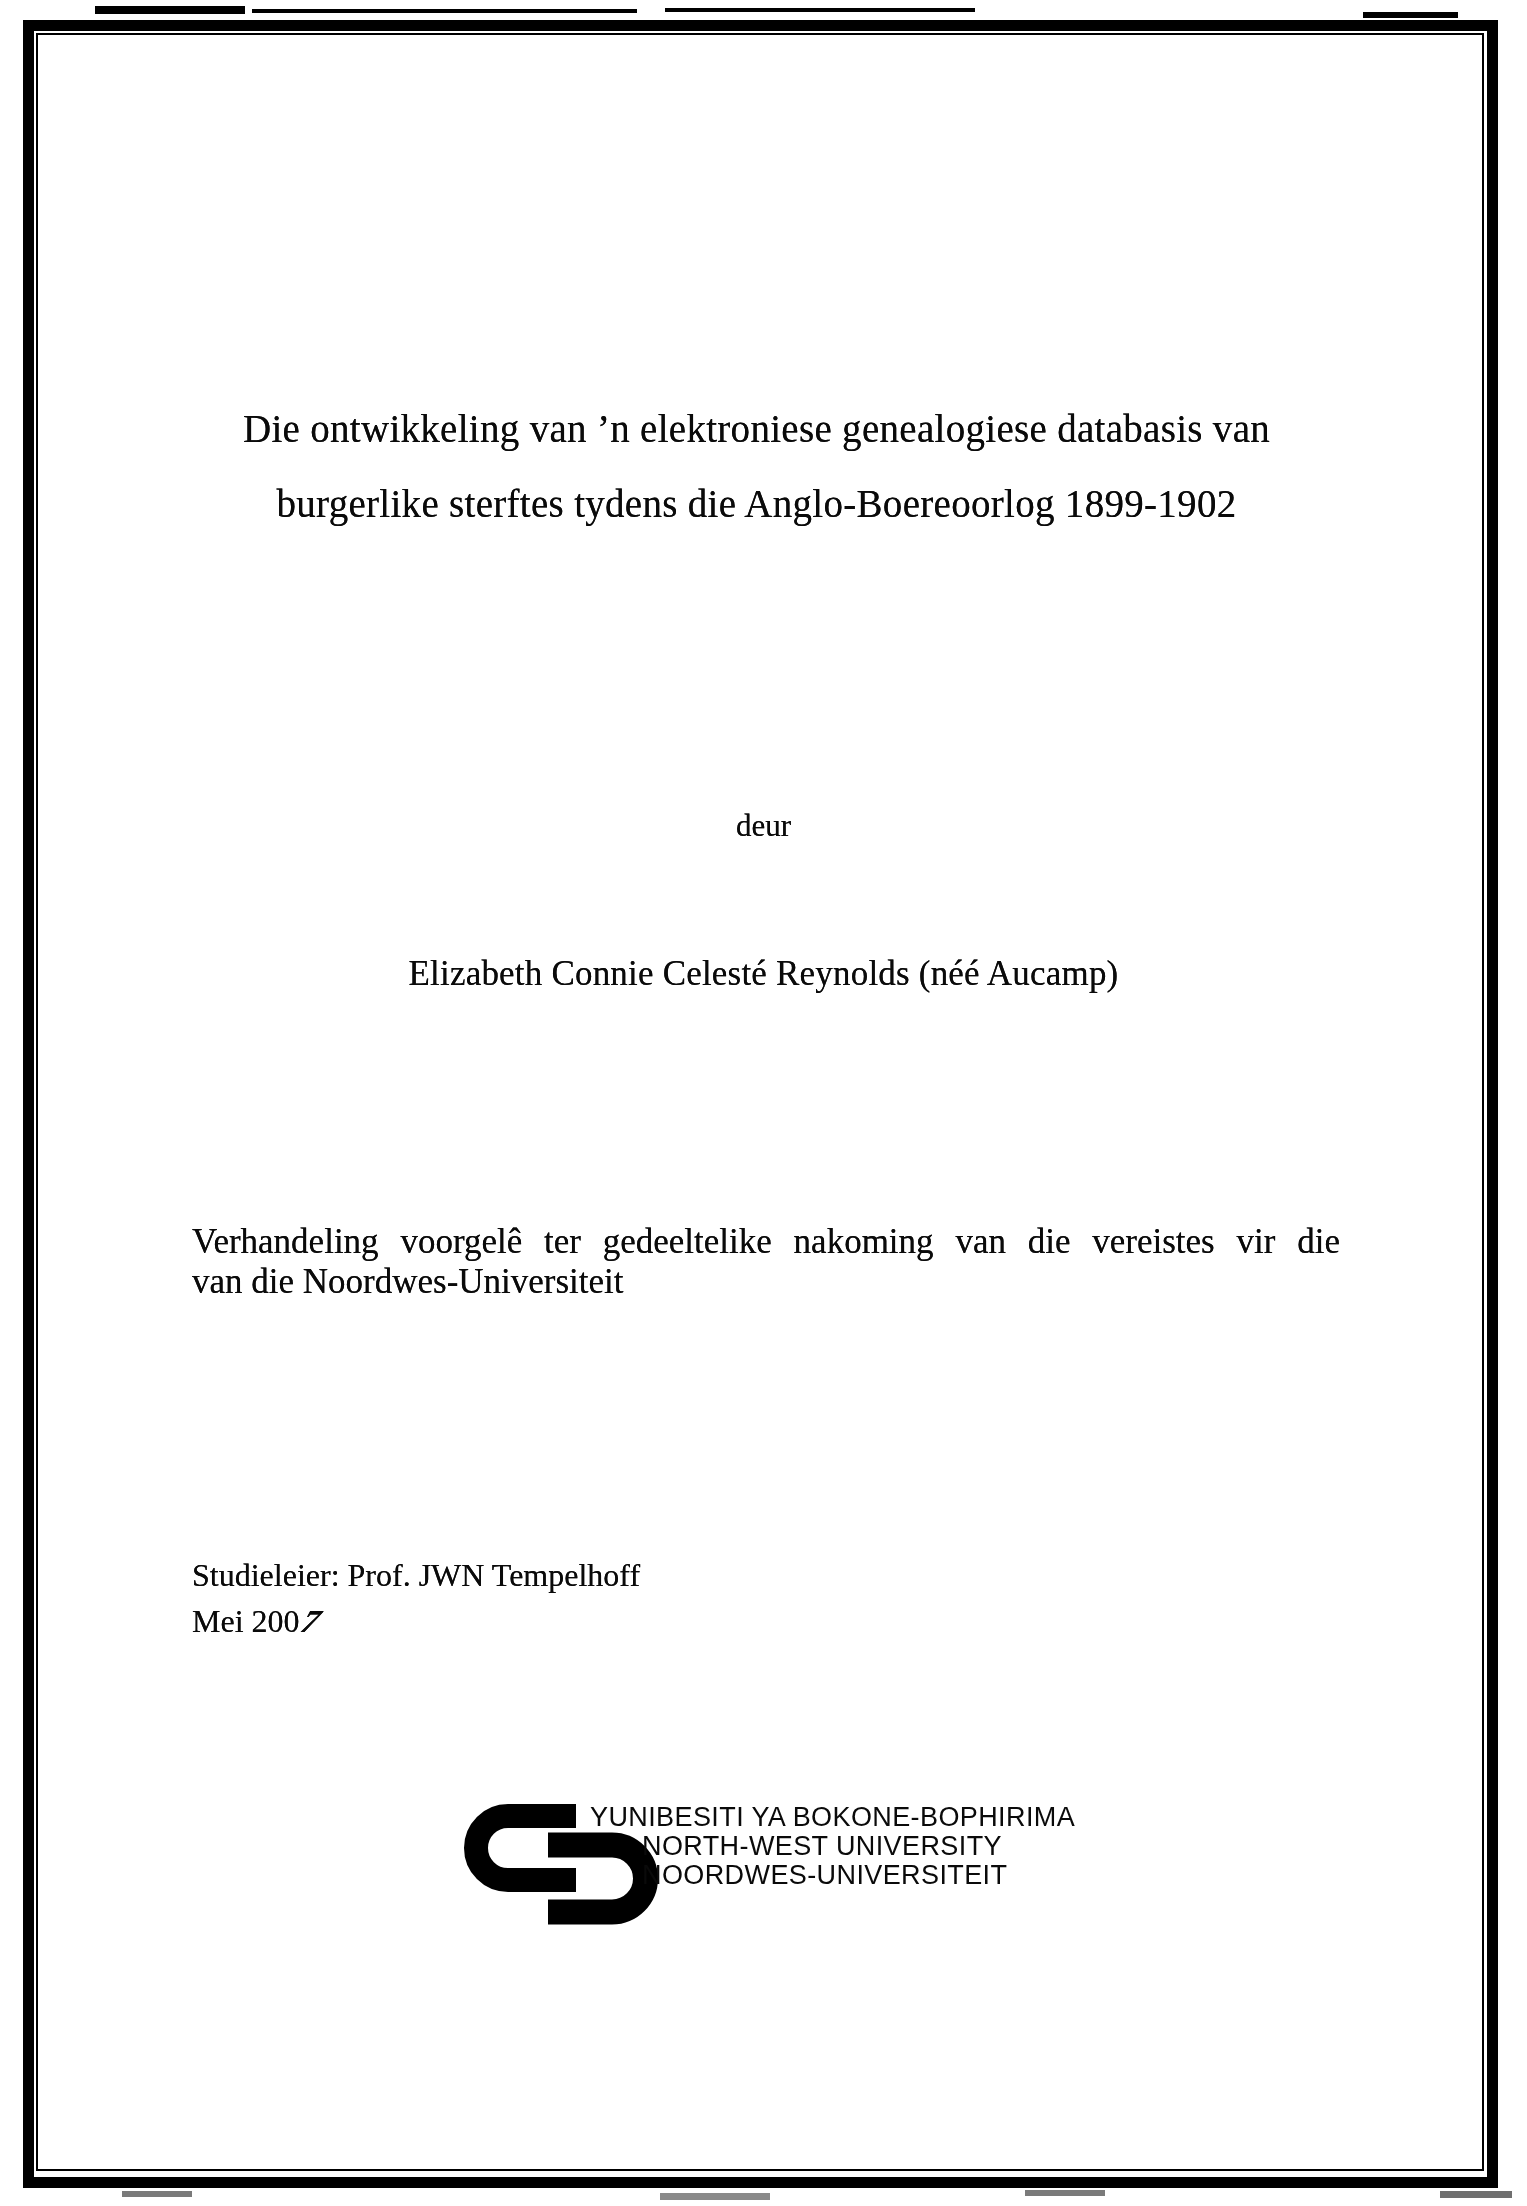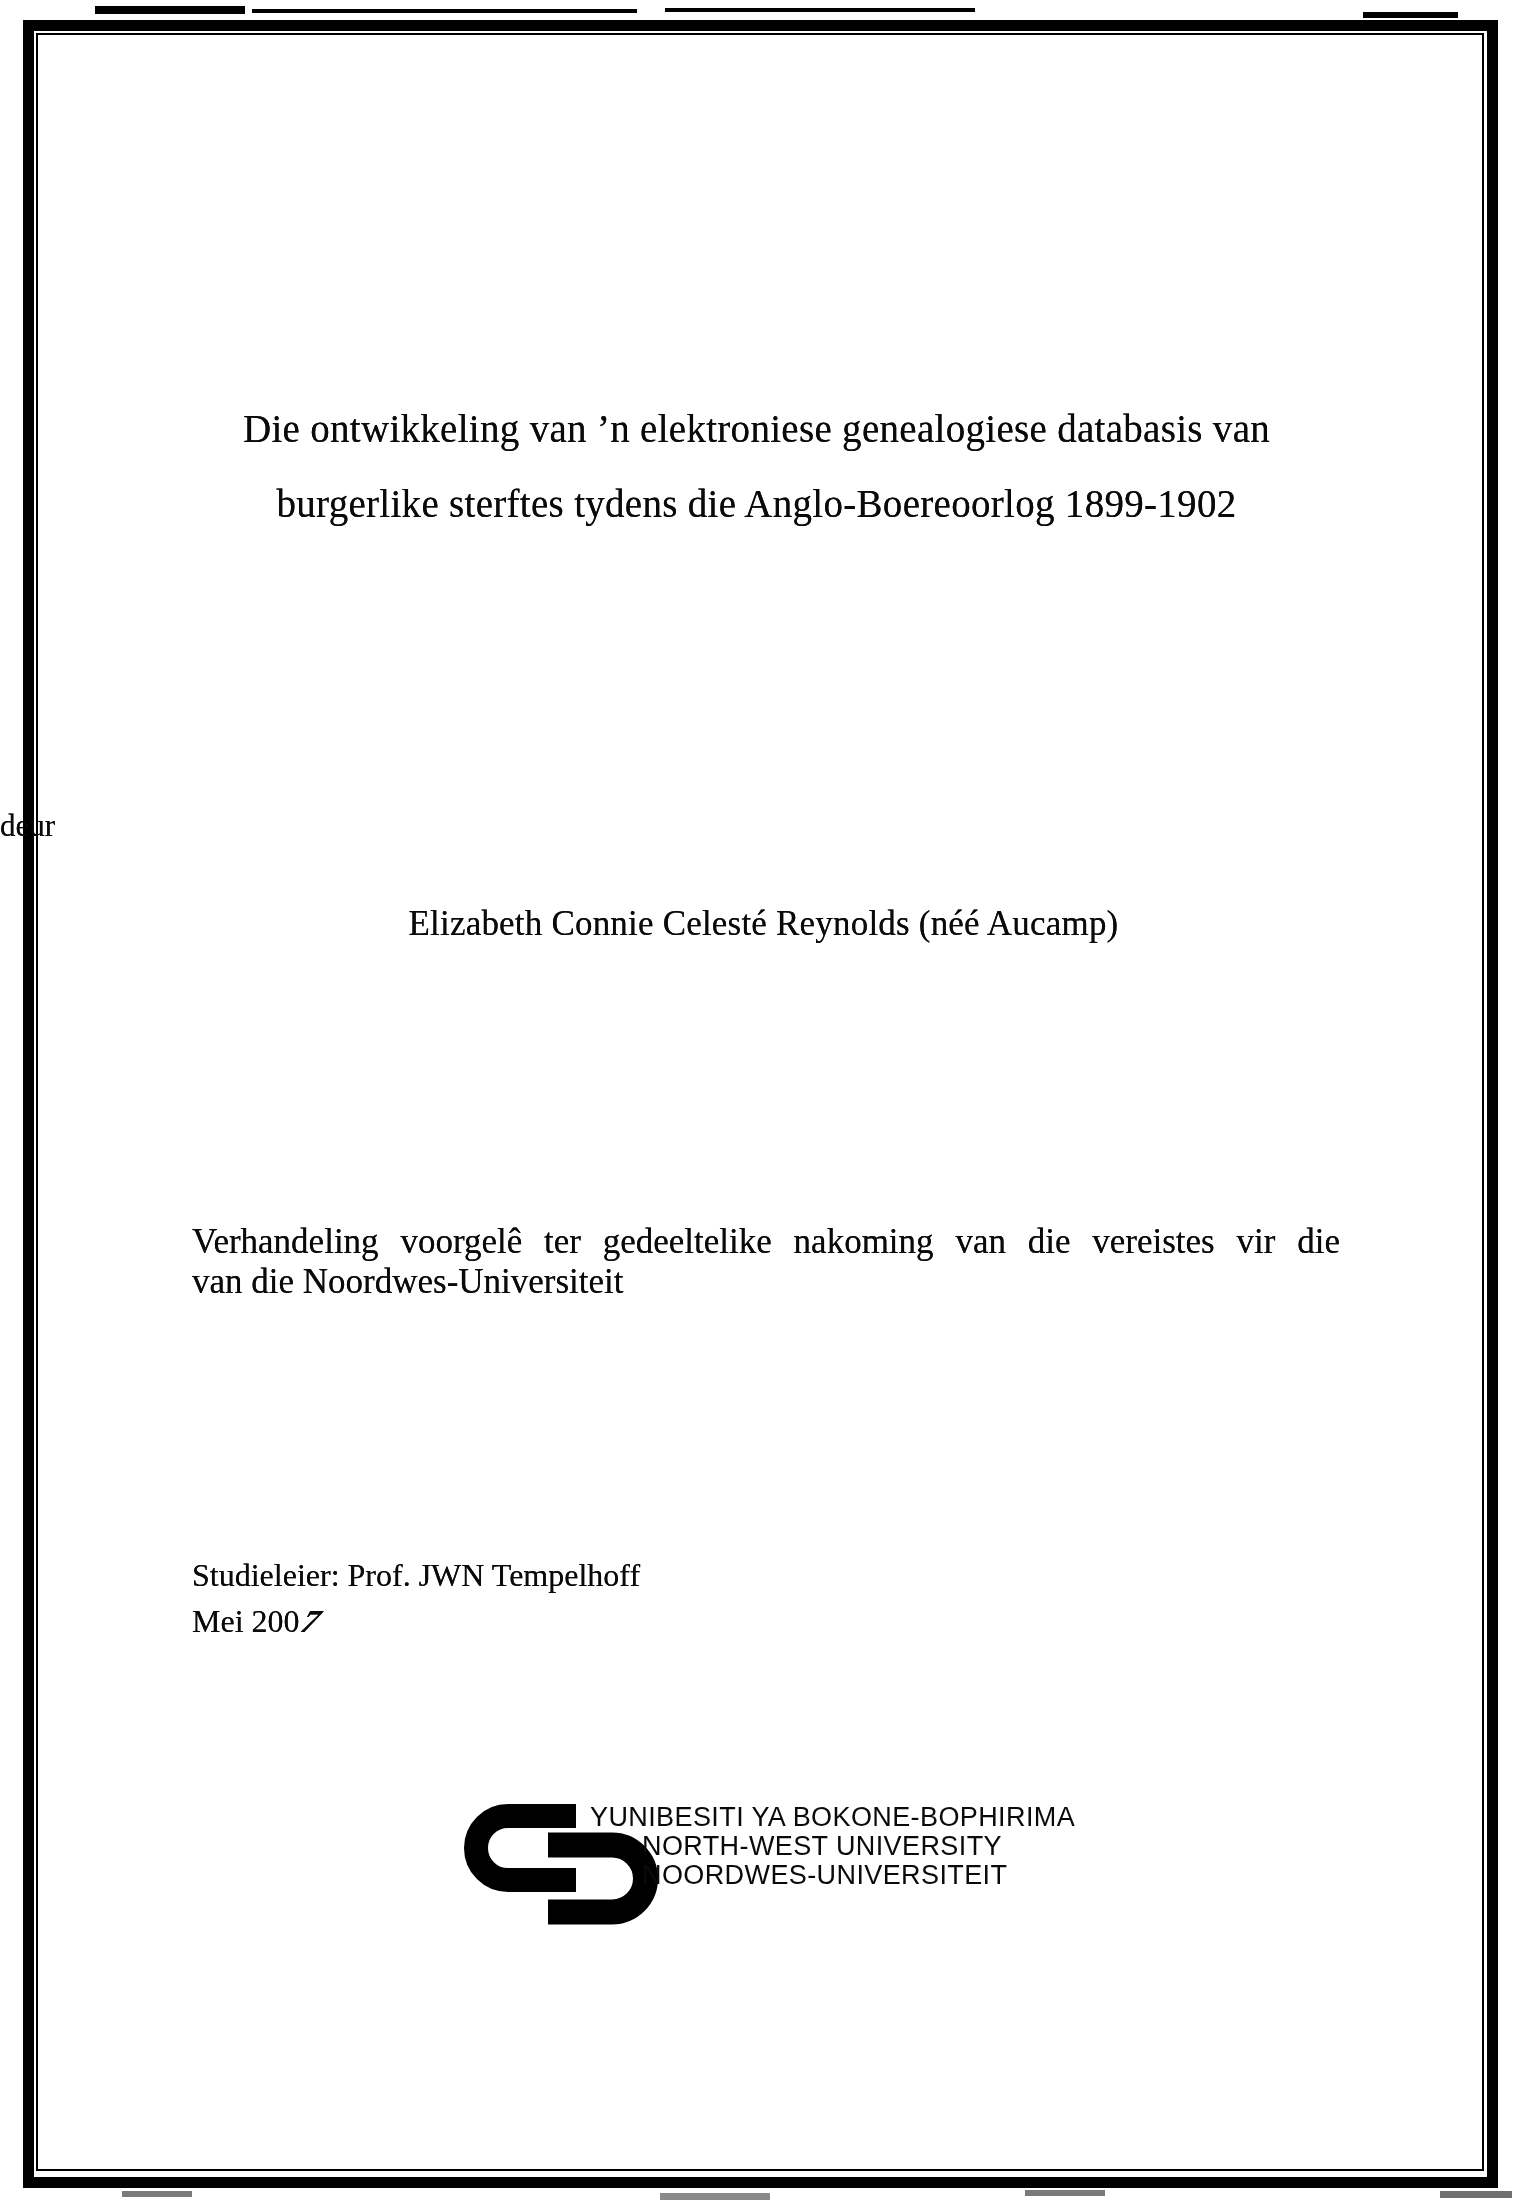--- a/index.html
+++ b/index.html
@@ -37,24 +37,24 @@
   .a7 { left: 1025px;top: 2190px; width: 80px;  height: 6px; background:#7a7a7a; }
   .a8 { left: 1440px;top: 2191px; width: 72px;  height: 7px; background:#6f6f6f; }
 
   .title-block {
     position: absolute; left: 110px; right: 124px; top: 391px;
     text-align: center;
     font-size: 39px; line-height: 75px; letter-spacing: 0.3px;
   }
   .byline {
     position: absolute; left: 0; right: 0; top: 808px;
-    font-size: 31px;
+    text-align: center; font-size: 31px;
   }
   .author-line {
-    position: absolute; left: 0; right: 0; top: 904px;
+    position: absolute; left: 0; right: 0; top: 954px;
     text-align: center; font-size: 35px; letter-spacing: 0.2px;
   }
 
   .statement {
     position: absolute; left: 192px; top: 1222px; width: 1148px;
     font-size: 35px; line-height: 40px;
   }
   .statement .justify-line { text-align: justify; text-align-last: justify; }
   .statement .it { font-style: italic; }
 

